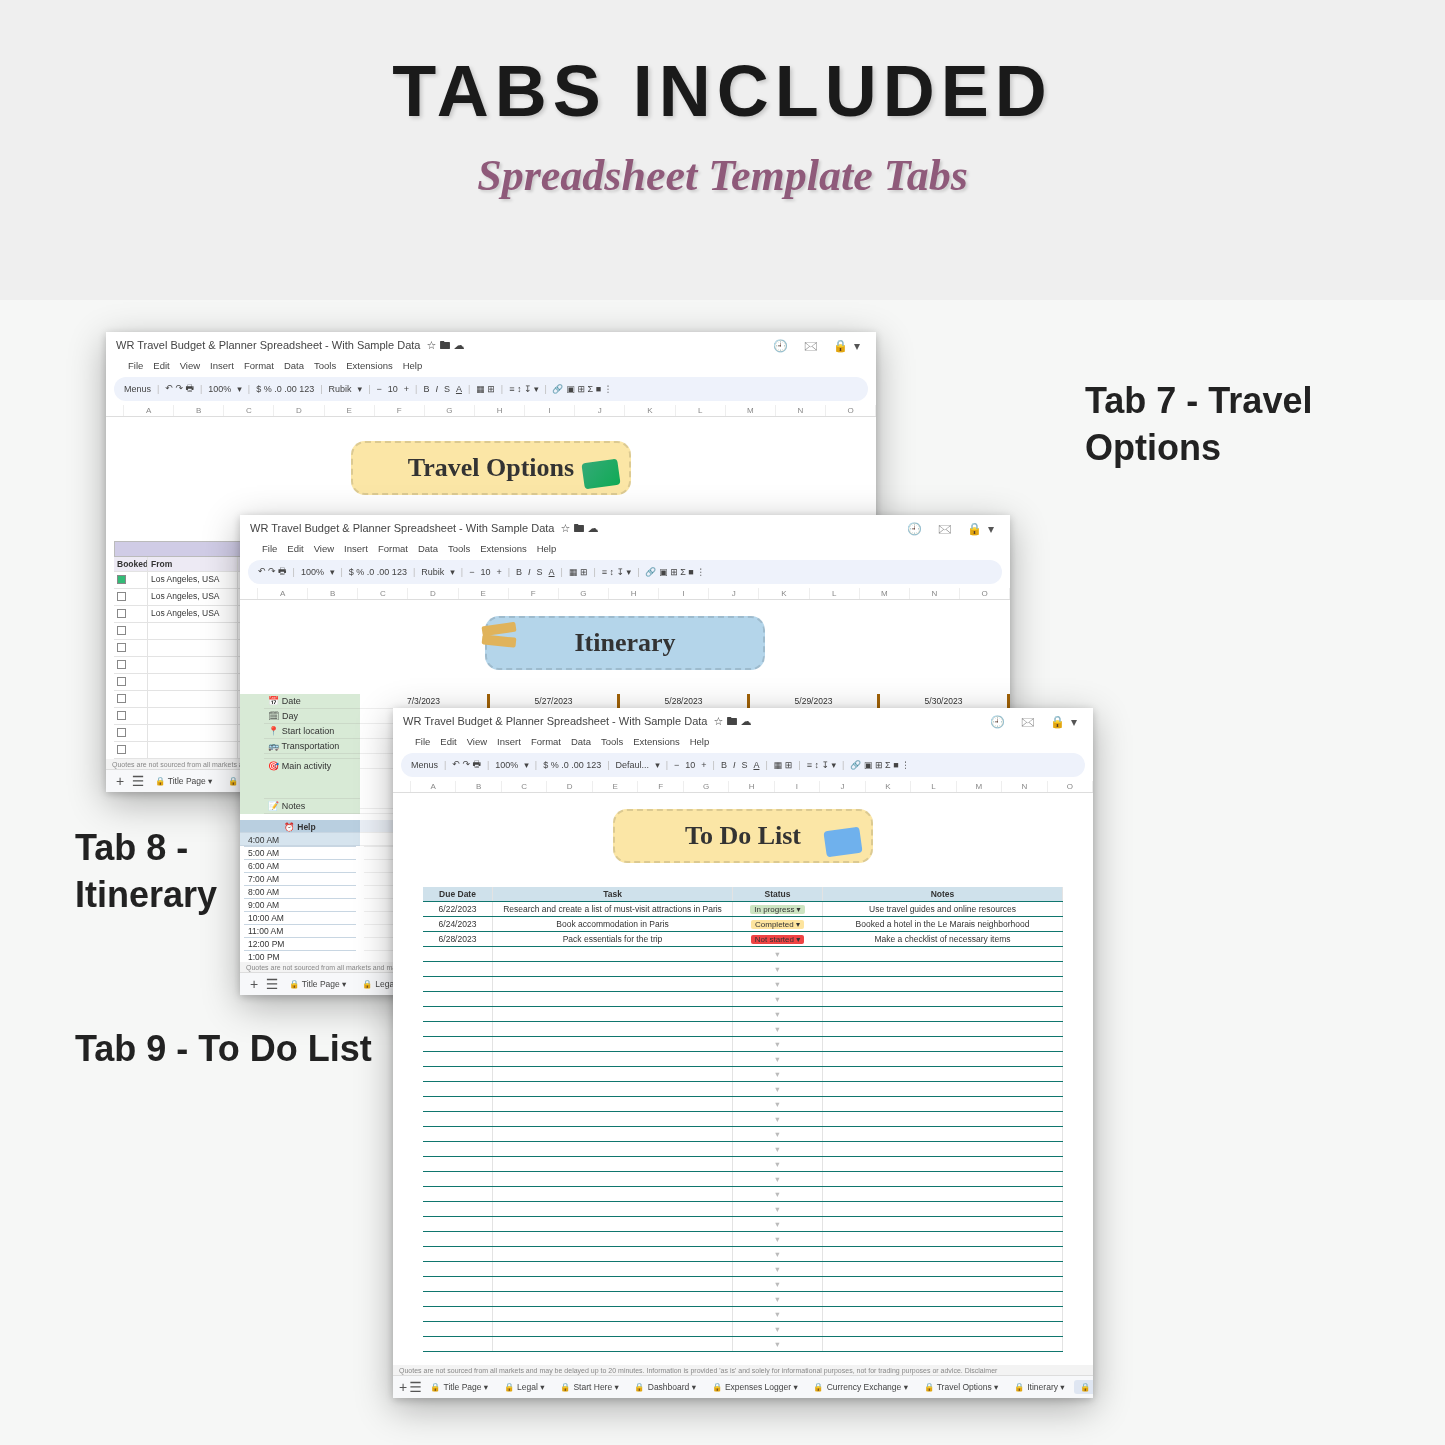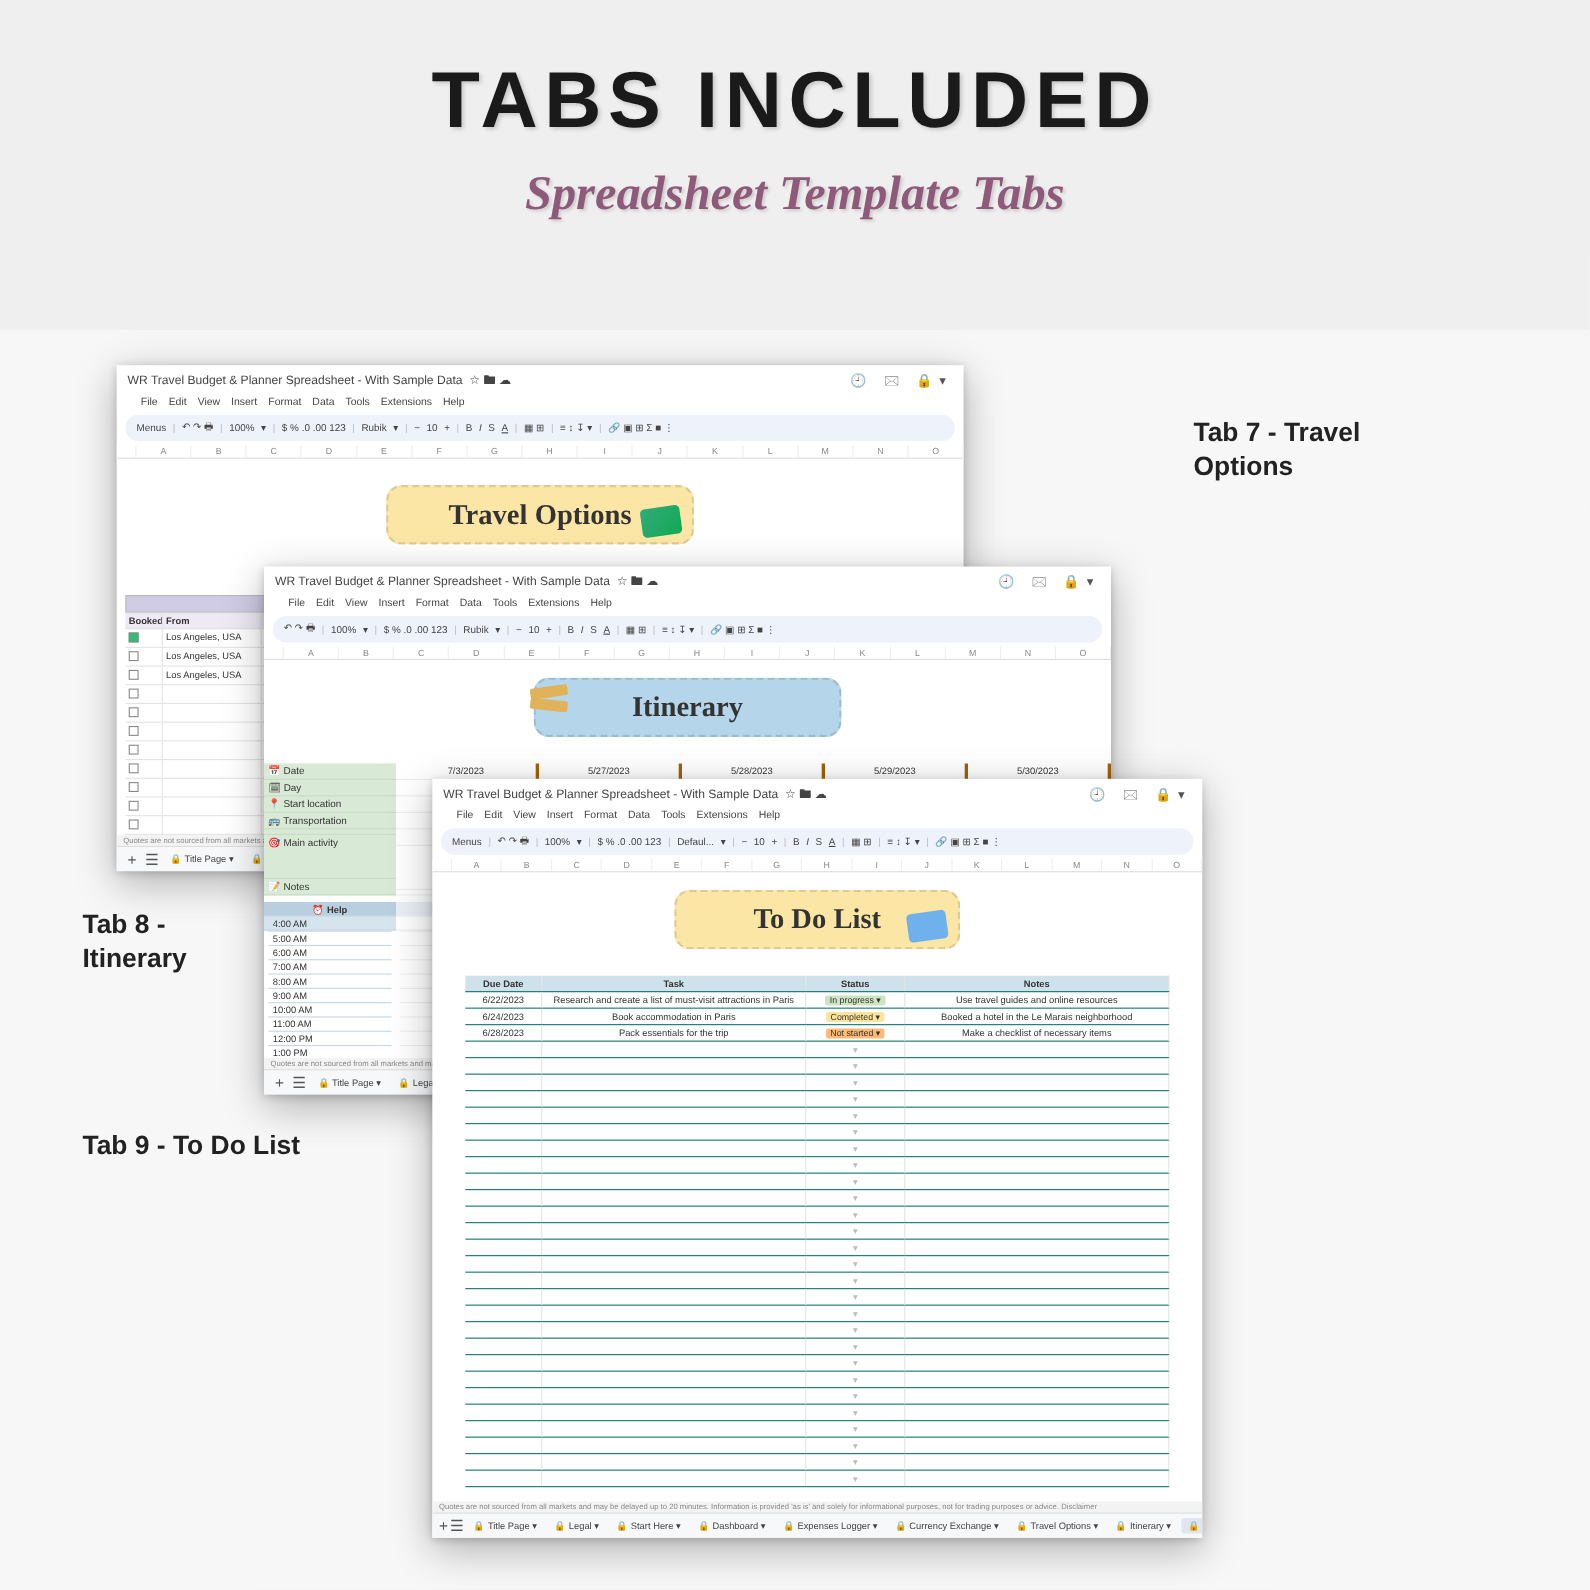--- a/index.html
+++ b/index.html
@@ -31,21 +31,21 @@
     color: #8f5a7a;
     text-shadow: 2px 2px 3px rgba(0,0,0,.15);
   }
   .canvas {
     position: absolute;
     top: 300px; left: 0; right: 0; bottom: 0;
     background: #f6f7f6;
   }
   .label {
     position: absolute;
-    font-size: 24px;
+    font-size: 36px;
     font-weight: 700;
     color: #222;
     line-height: 1.3;
   }
 
   
   .sheet {
     position: absolute;
     background: #fff;
     box-shadow: 0 10px 35px rgba(0,0,0,.3), 0 2px 8px rgba(0,0,0,.2);
@@ -137,20 +137,21 @@
   .to-row .chk {
     width: 9px; height: 9px; border: 1px solid #888; display: inline-block; margin-top:1px;
   }
 
   
   .it-wrap { display:flex; }
   .it-labels {
     width: 120px;
     background: #d8ead6;
     font-size: 9px;
+    padding-left: 24px;
   }
   .it-labels div { padding: 2px 4px; border-bottom: 1px solid #cbd9c8; }
   .it-labels .tall { height: 40px; }
   .it-cols { flex: 1; }
   .it-row { display: grid; grid-template-columns: repeat(5,1fr); font-size:8.5px; }
   .it-row div { text-align:center; padding: 2px 3px; border-right:3px solid #a16207; border-bottom:1px solid #eee; }
   .it-row.tall div { height:40px; }
   .it-time-wrap { display:flex; margin-top:6px;}
   .it-time-col { width:120px; background:#d6e4ee; font-size:8.5px;}
   .it-time-col .th { background:#b9cfe0; text-align:center; font-weight:bold; padding:2px;}
@@ -169,21 +170,21 @@
   .td-head { background:#cfe1eb; font-weight:bold; }
   .td-head div, .td-row div { padding:2px 4px; text-align:center; border-right:1px solid #e3e3e3;}
   .status {
     border-radius:2px;
     display:inline-block;
     padding: 0 4px;
     font-size:8px;
   }
   .status.inprogress { background:#cde4c2; }
   .status.completed  { background:#fde49e; }
-  .status.notstarted { background:#fdba74; }
+  .status.notstarted { background:#ef4444; }
 
   
   .tabs {
     position: absolute;
     bottom: 0; left: 0; right: 0;
     background: #f7f8fa;
     border-top: 1px solid #ddd;
     display: flex;
     align-items: center;
     padding: 3px 6px;

